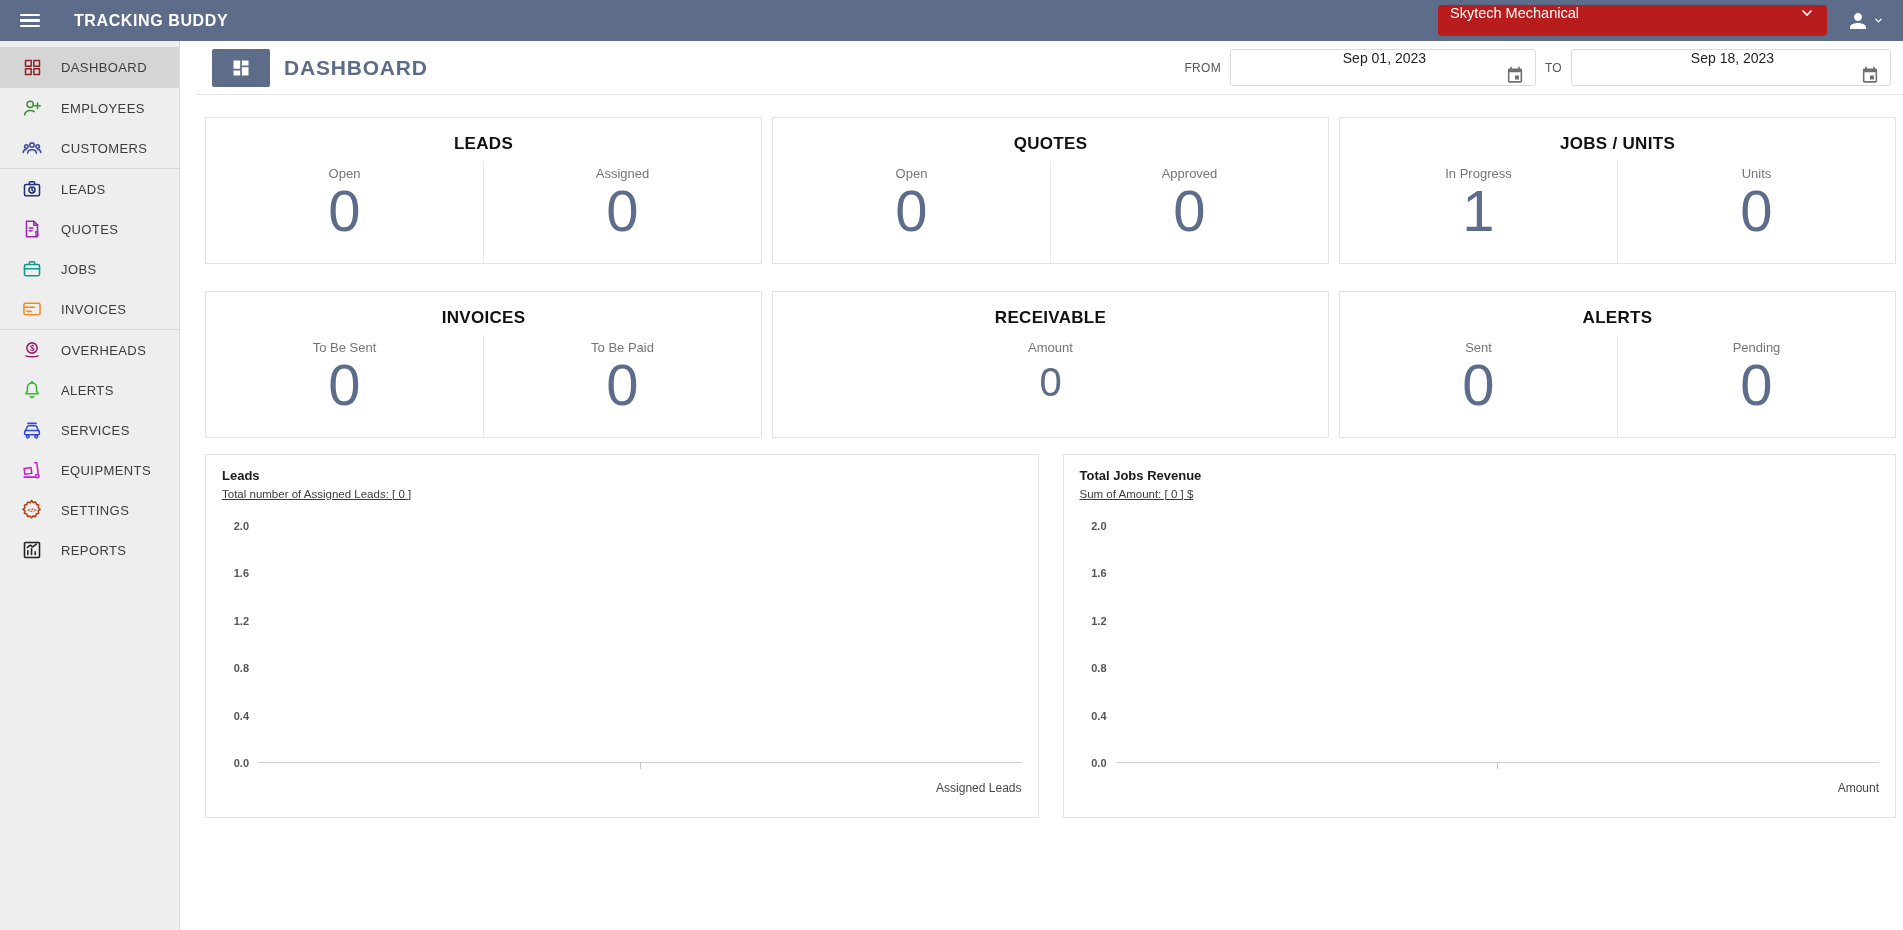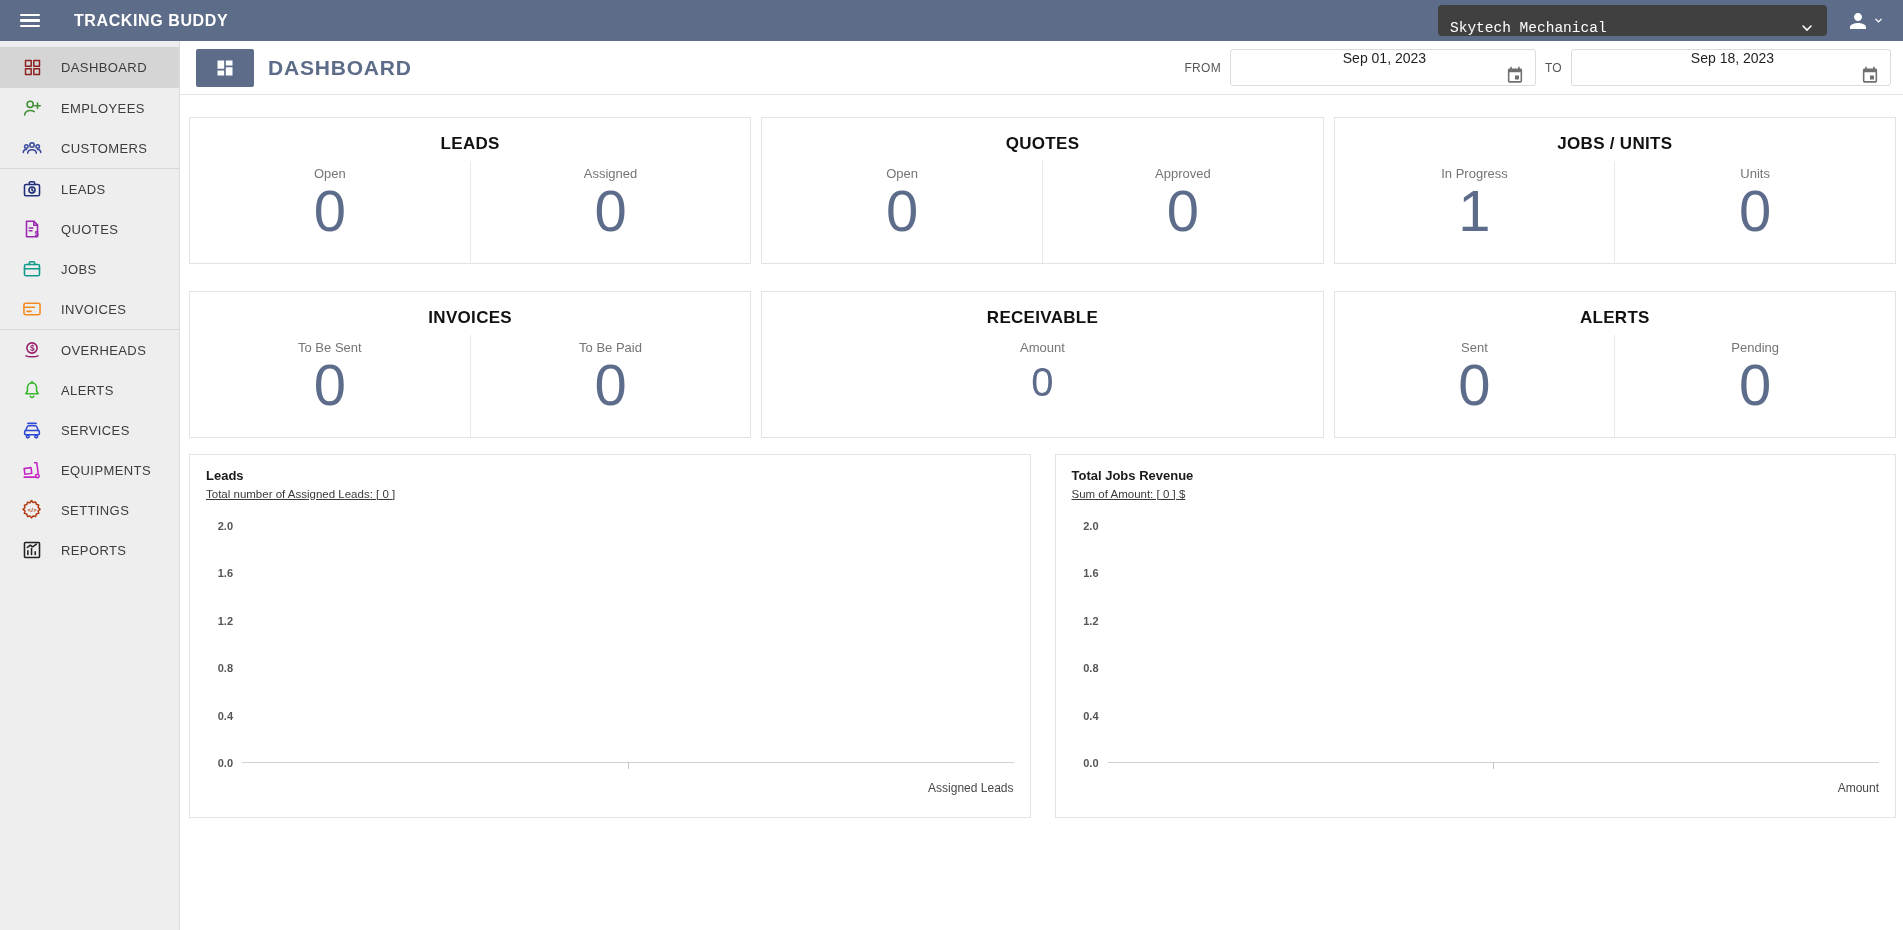--- a/index.html
+++ b/index.html
@@ -8,27 +8,27 @@
     width:1903px; height:930px; overflow:hidden;
     font-family:"Liberation Sans", sans-serif;
     background:#ffffff; color:#222;
   }
   
   .topbar { height:41px; background:#5d6c88; display:flex; align-items:center; color:#fff; }
   .hamburger { margin-left:20px; width:22px; display:flex; flex-direction:column; gap:3px; cursor:pointer; }
   .hamburger i { display:block; height:2.4px; width:20px; background:#fff; border-radius:1px; }
   .app-title { margin-left:32px; font-size:16px; font-weight:bold; letter-spacing:.6px; }
   .company-select {
-    margin-left:auto; width:389px; height:31px; background:#404040; border-radius:4px;
-    display:flex; align-items:flex-end; padding:0 12px; font-size:14.5px; cursor:pointer;font-family:Liberation Mono, monospace;
+    margin-left:auto; width:389px; height:31px; background:#b91c1c; border-radius:4px;
+    display:flex; align-items:flex-start; padding:0 12px; font-size:14.5px; cursor:pointer;
   }
   .company-select svg { margin-left:auto; }
   .user-menu { width:76px; display:flex; align-items:center; justify-content:center; gap:3px; cursor:pointer; }
   
-  .shell { display:flex; height:889px; }
+  .shell { display:flex; height:889px;gap:16px; }
   .sidebar { width:180px; background:#eeeeee; border-right:1px solid #dcdcdc; padding-top:6px; flex-shrink:0; }
   .side-item { height:40px; display:flex; align-items:center; padding-left:20px; gap:17px;
     font-size:13px; color:#3c3c3c; letter-spacing:.4px; cursor:pointer; }
   .side-item.active { background:#d5d5d5; }
   .side-icon { width:24px; height:24px; display:flex; align-items:center; justify-content:center; flex-shrink:0; }
   .side-divider { border-bottom:1px solid #d7d7d7; }
   
   .main { flex:1; display:flex; flex-direction:column; background:#fff; }
   .page-header { height:54px; background:#fff; border-bottom:1px solid #e4e4e4; display:flex; align-items:center; padding-left:16px; flex-shrink:0; }
   .header-icon { width:58px; height:38px; background:#5d6c88; border-radius:2px; display:flex; align-items:center; justify-content:center; }

